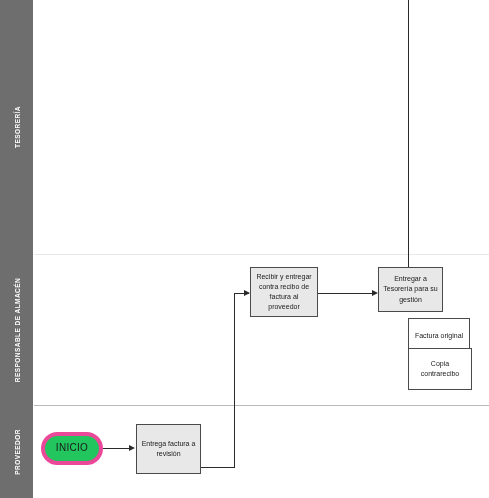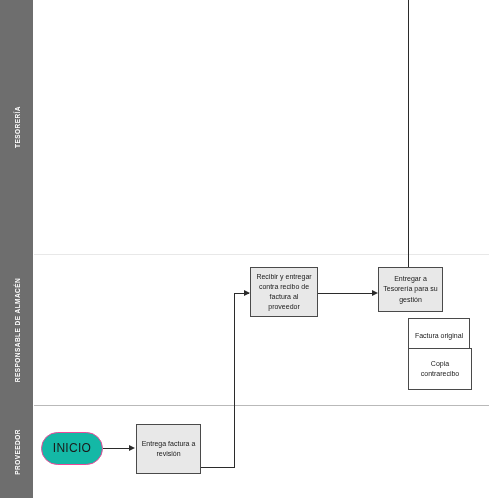--- a/index.html
+++ b/index.html
@@ -74,24 +74,24 @@
   }
   .shape.process {
     background: #e8e8e8;
     border: 1px solid #4a4a4a;
   }
   .shape.doc {
     background: #ffffff;
     border: 1px solid #4a4a4a;
   }
   .shape.terminator {
-    background: #14b8a6;
-    border: 1px solid #ec4899;
+    background: #22c55e;
+    border: 4px solid #ec4899;
     border-radius: 999px;
-    font-size: 12px;
+    font-size: 10px;
     letter-spacing: 0.3px;
   }
 
   
   .conn {
     position: absolute;
     background: #2b2b2b;
   }
   .conn.h { height: 1px; }
   .conn.v { width: 1px; }

